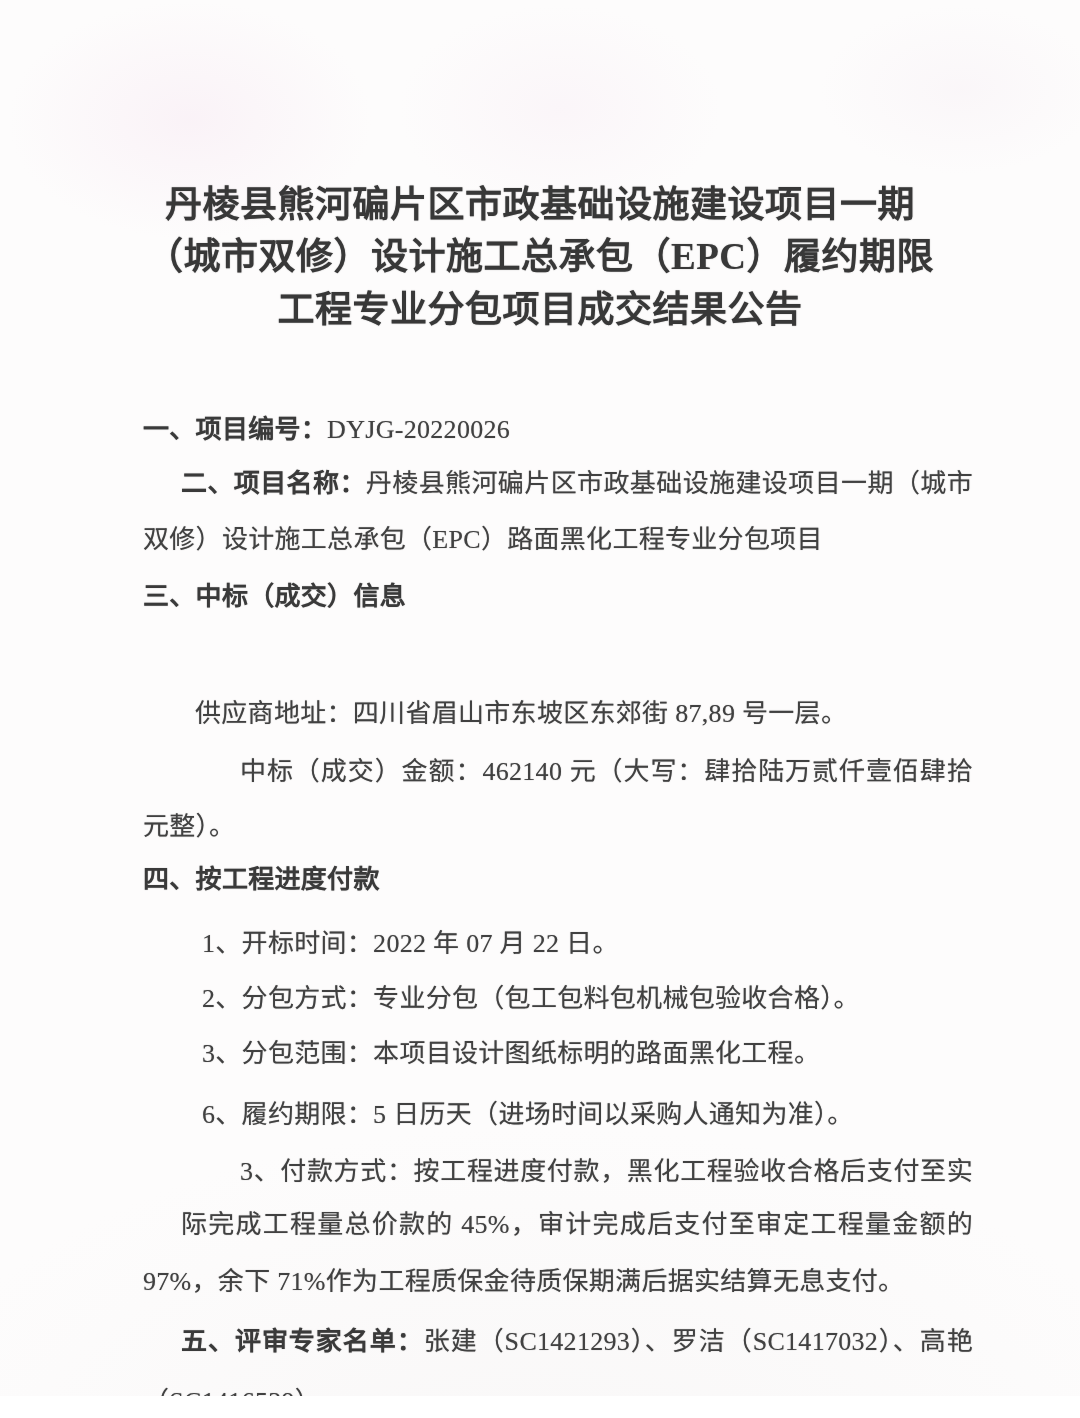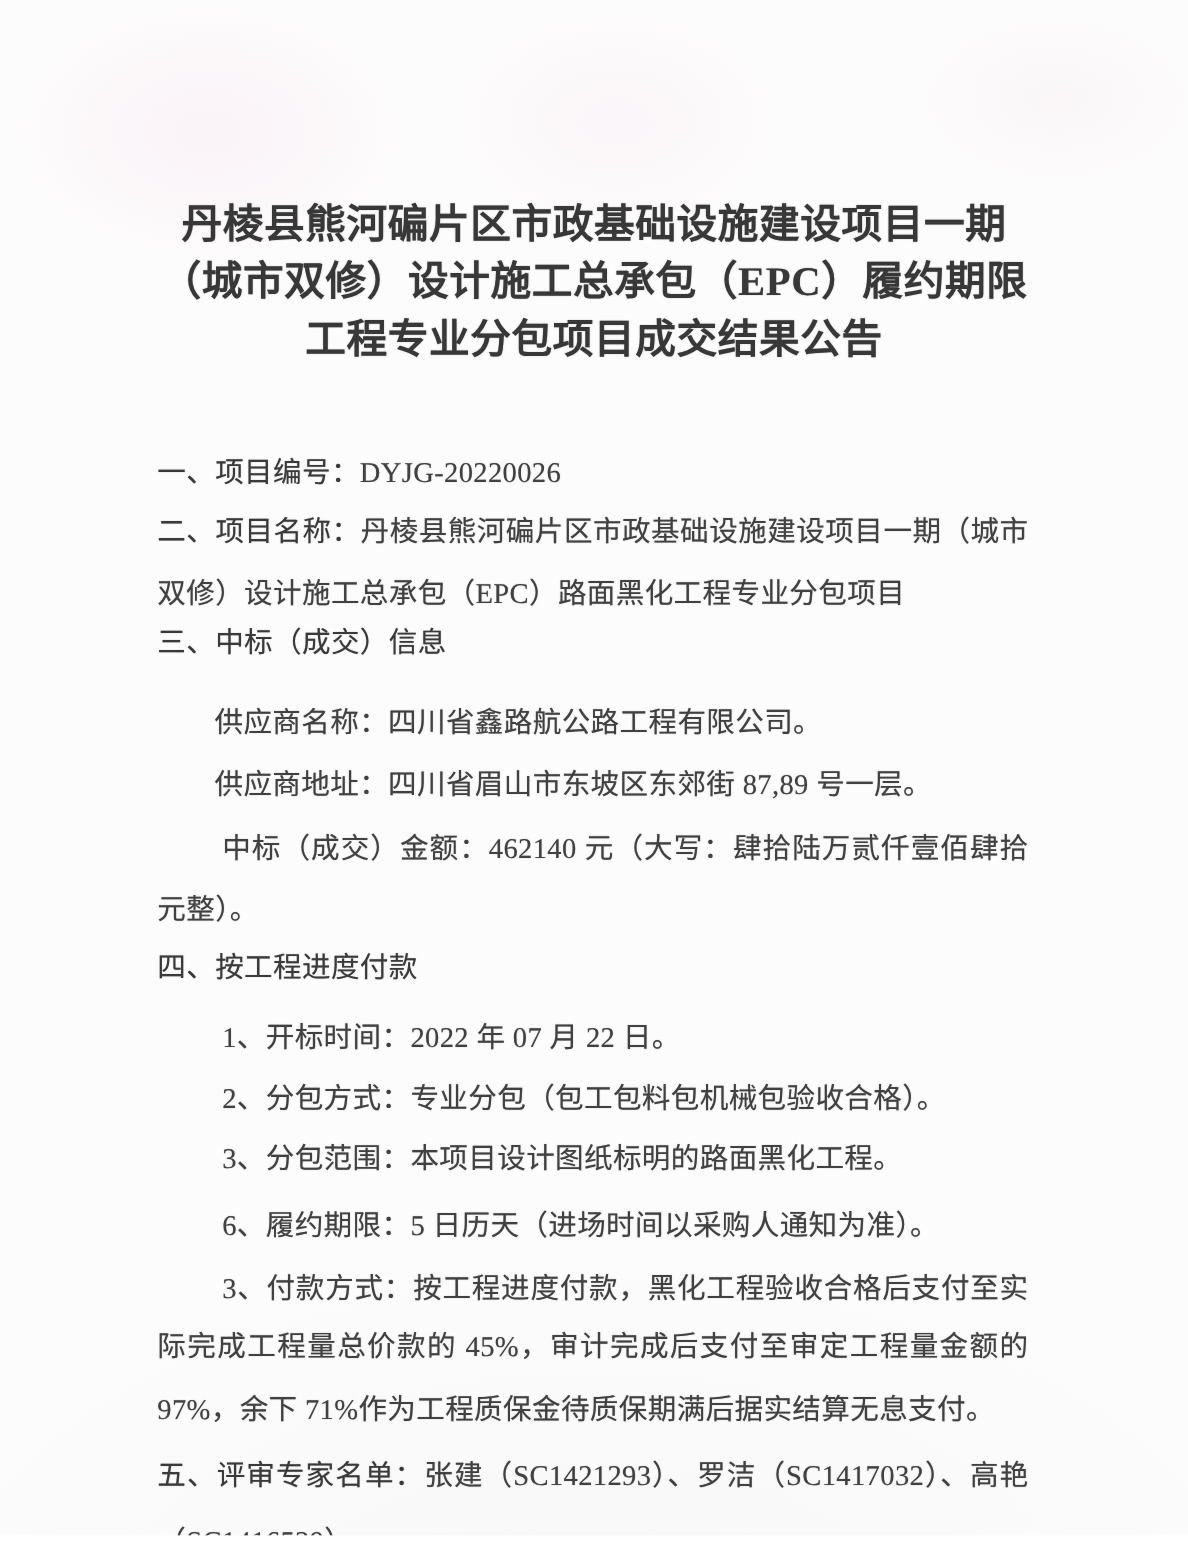--- a/index.html
+++ b/index.html
@@ -34,45 +34,45 @@
     font-size: 26px;
     line-height: 1.15;
     white-space: nowrap;
     letter-spacing: 0.3px;
     text-shadow: 0 0 1px rgba(65,65,65,0.5);
   }
   .line.fill {
     white-space: normal;
     text-align: justify;
     text-align-last: justify;
+    margin-left: 38px;
   }
   .hb {
     font-family: "Liberation Sans", "DejaVu Sans", sans-serif;
-    font-weight: 400;
+    font-weight: 700;
     color: #3a3a3a;
   }
 </style>
 </head>
 <body>
 
 <div class="page">
 
   <h1 class="tline" style="top:186px">丹棱县熊河碥片区市政基础设施建设项目一期</h1>
   <h1 class="tline" style="top:238px">（城市双修）设计施工总承包（EPC）履约期限</h1>
   <h1 class="tline" style="top:291px">工程专业分包项目成交结果公告</h1>
 
   <div class="line" style="top:415px;left:143px"><span class="hb">一、项目编号：</span><span>DYJG-20220026</span></div>
 
   <div class="line fill" style="top:469px;left:143px;width:792px"><span class="hb">二、项目名称：</span><span>丹棱县熊河碥片区市政基础设施建设项目一期（城市</span></div>
 
   <div class="line" style="top:525px;left:143px"><span>双修）设计施工总承包（EPC）路面黑化工程专业分包项目</span></div>
 
-  <div class="line" style="top:570px;left:143px"><span class="hb">三、中标（成交）信息</span></div>
+  <div class="line" style="top:582px;left:143px"><span class="hb">三、中标（成交）信息</span></div>
 
-  <div class="line" style="top:642px;left:195px"><span>供应商名称：四川省鑫路航公路工程有限公司。</span></div>
 
   <div class="line" style="top:699px;left:195px"><span>供应商地址：四川省眉山市东坡区东郊街 87,89 号一层。</span></div>
 
   <div class="line fill" style="top:757px;left:202px;width:733px"><span>中标（成交）金额：462140 元（大写：肆拾陆万贰仟壹佰肆拾</span></div>
 
   <div class="line" style="top:812px;left:143px"><span>元整）。</span></div>
 
   <div class="line" style="top:865px;left:143px"><span class="hb">四、按工程进度付款</span></div>
 
   <div class="line" style="top:929px;left:202px"><span>1、开标时间：2022 年 07 月 22 日。</span></div>

